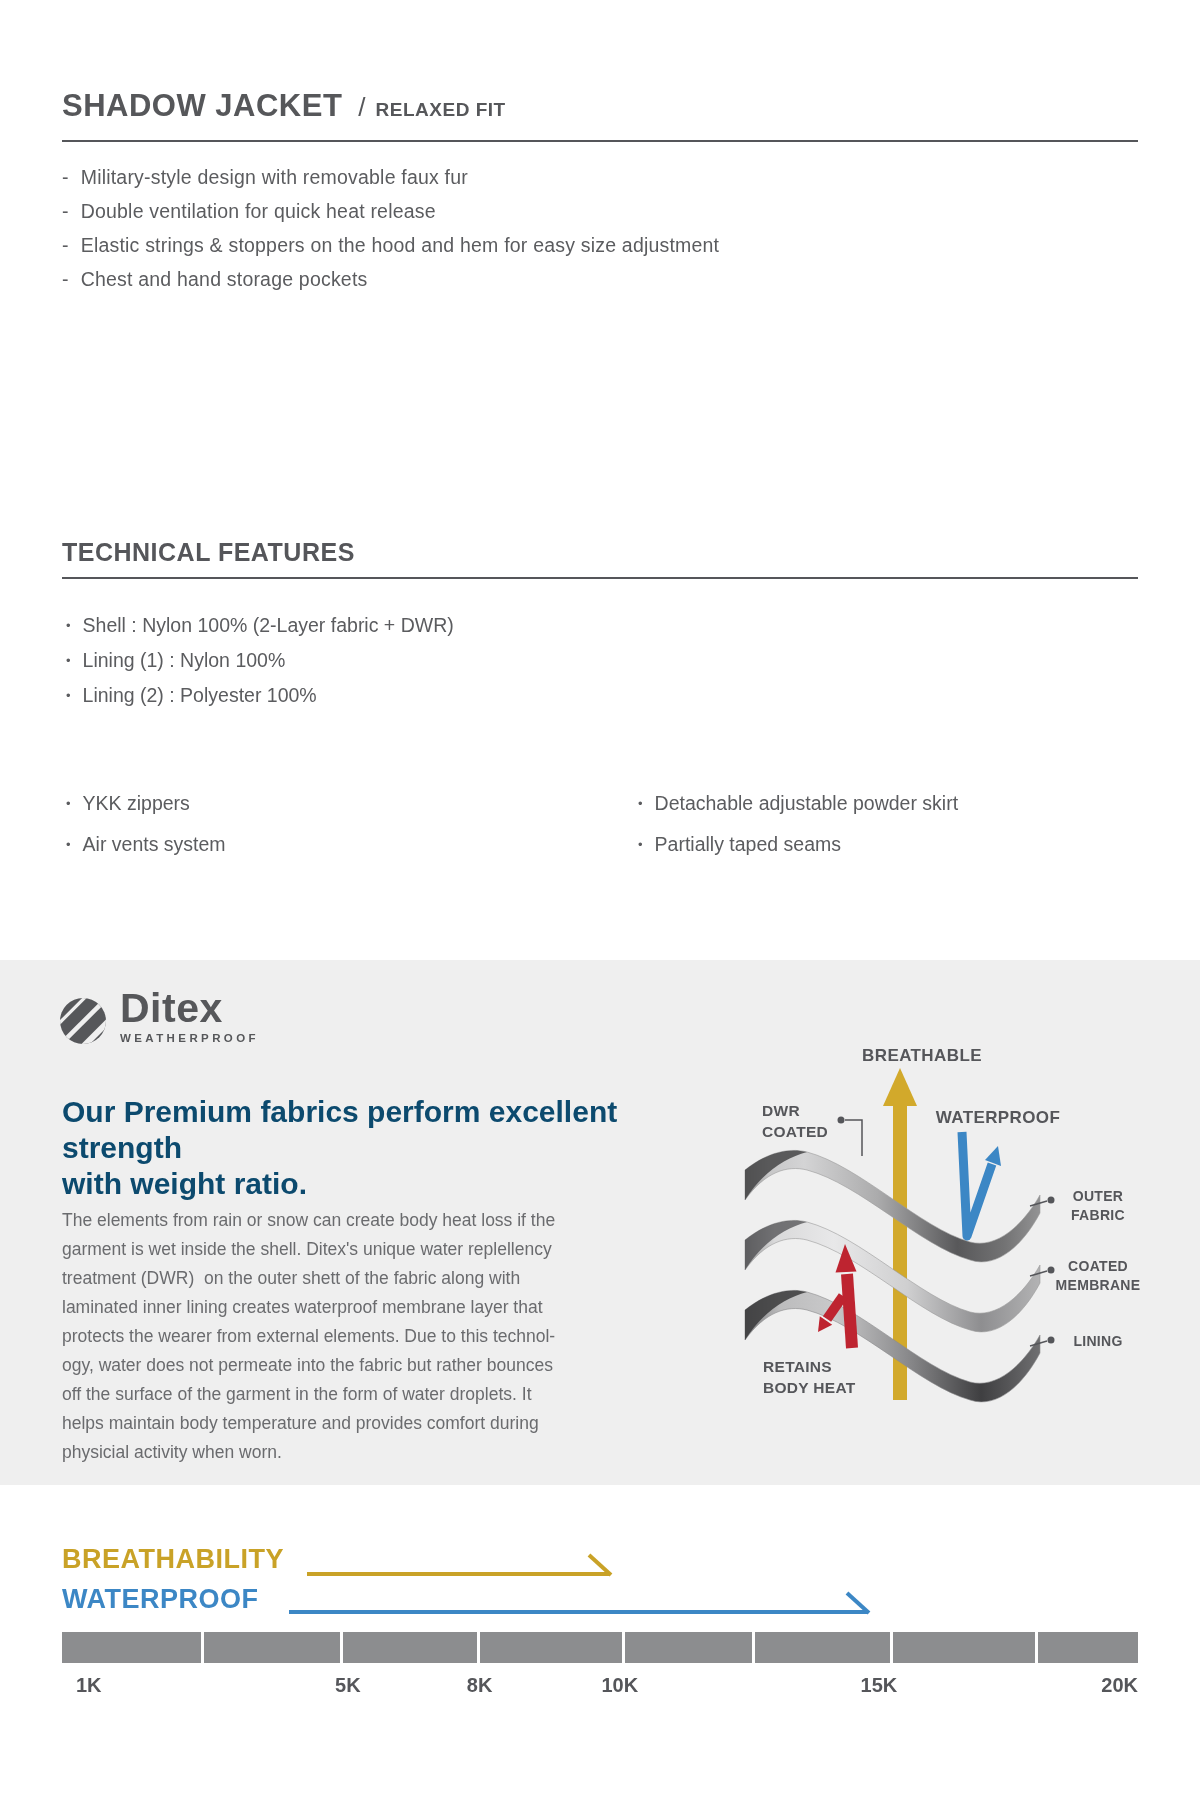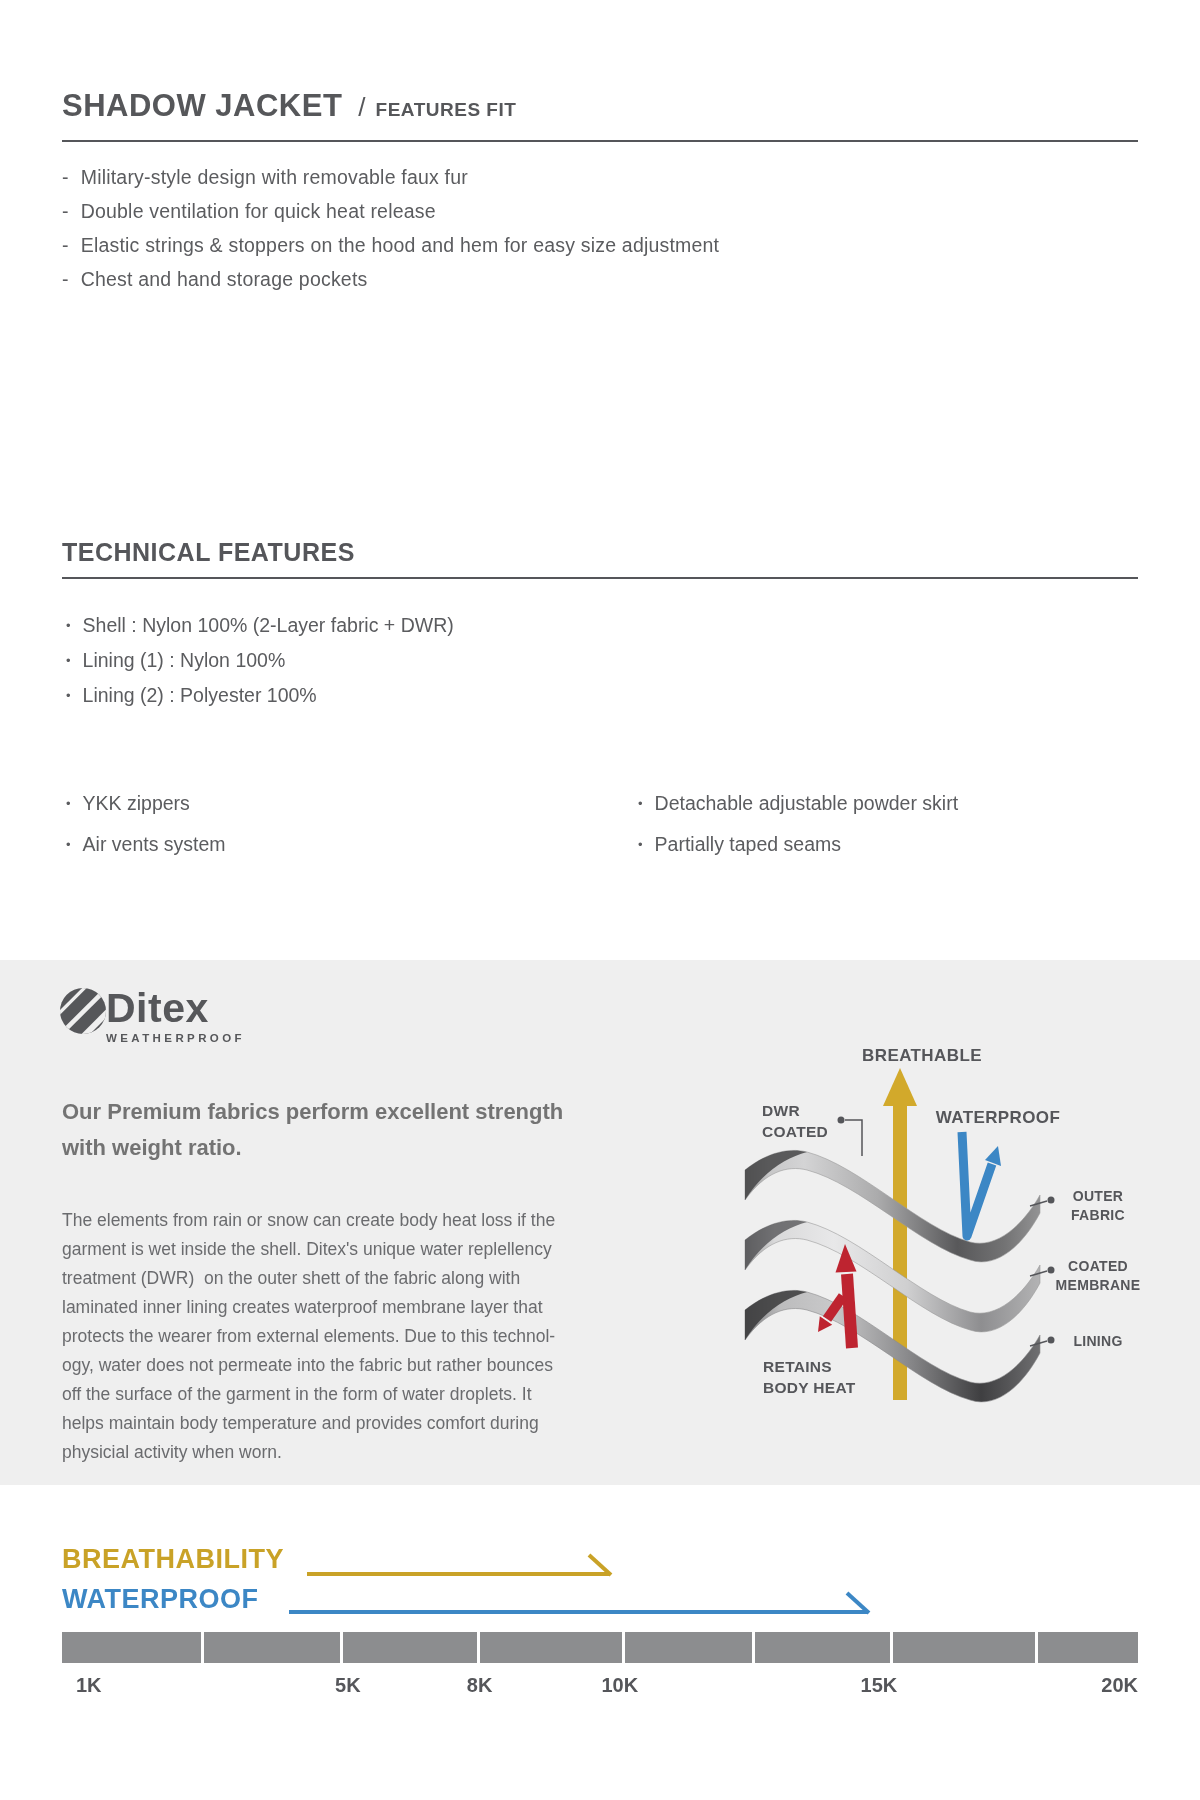--- a/index.html
+++ b/index.html
@@ -31,25 +31,25 @@
   #materials { left:66px; right:62px; top:608px; }
   .dot-item { font-size:19.5px; line-height:35px; color:#5B5C5F; }
   .dot-item::before { content:"•"; font-size:13px; vertical-align:2px; margin-right:12px; color:#5B5C5F; }
   #details { left:66px; right:62px; top:783px; display:flex; }
   #details .dot-item { line-height:40px; }
   .col-left { width:572px; }
   .col-right { flex:1; }
 
   
   #panel { left:0; right:0; top:960px; height:525px; background:#EFEFEF; }
-  #logo { left:60px; top:28px; display:flex; align-items:flex-start; gap:0; }
+  #logo { left:60px; top:28px; display:flex; align-items:flex-end; gap:14px; }
   .brand { font-size:41px; font-weight:700; letter-spacing:.5px; color:#56575A; line-height:1; }
   .brand-sub { font-size:11.5px; font-weight:700; letter-spacing:3.4px; color:#56575A; margin-top:3px; }
-  #panel-heading { left:62px; top:134px; width:580px; font-size:22px; font-weight:700;
-    line-height:36px; color:#737373; white-space:pre-line; }
+  #panel-heading { left:62px; top:134px; width:580px; font-size:30px; font-weight:700;
+    line-height:36px; color:#0c4a6e; white-space:pre-line; }
   #panel-body { left:62px; top:246px; width:580px; font-size:17.5px;
     line-height:29px; color:#6A6B6E; white-space:pre-wrap; }
 
   
   svg text { font-family:"Liberation Sans","DejaVu Sans",sans-serif; fill:#55565A; }
   .lbl-lg { font-size:17px; font-weight:600; letter-spacing:.4px; }
   .lbl-md { font-size:15.5px; font-weight:600; letter-spacing:.3px; }
   .lbl-sm { font-size:14px; font-weight:600; letter-spacing:.3px; }
 
   
@@ -66,21 +66,21 @@
   .tick.first { left:0; transform:none; }
   .tick.last { right:0; left:auto; transform:none; }
 </style>
 </head>
 <body>
 
 <div id="header" class="abs">
   <div class="title-row">
     <span class="title">SHADOW JACKET</span>
     <span class="title-sep">/</span>
-    <span class="fit">FEATURES FIT</span>
+    <span class="fit">RELAXED FIT</span>
   </div>
   <div class="rule"></div>
 </div>
 
 <div id="features" class="abs">
   <div class="dash-item">Military-style design with removable faux fur</div>
   <div class="dash-item">Double ventilation for quick heat release</div>
   <div class="dash-item">Elastic strings &amp; stoppers on the hood and hem for easy size adjustment</div>
   <div class="dash-item">Chest and hand storage pockets</div>
 </div>

